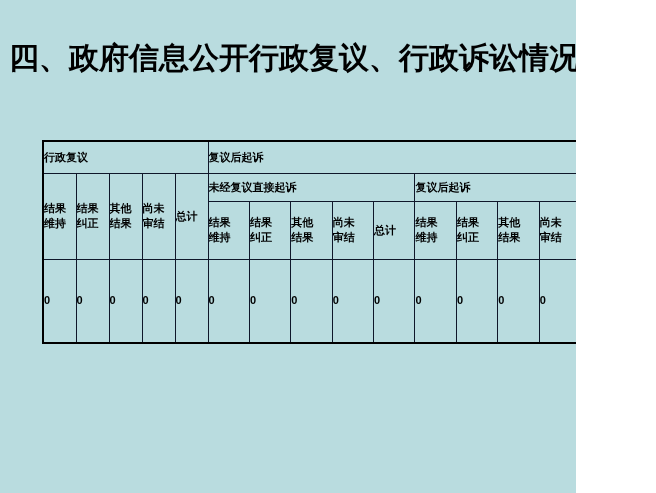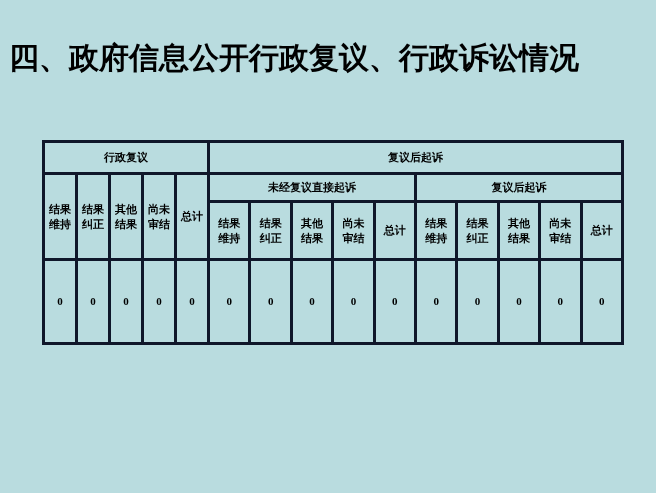--- a/index.html
+++ b/index.html
@@ -1,21 +1,21 @@
 <!DOCTYPE html>
 <html><head>
 <meta charset="utf-8">
 <style>
   html, body { margin: 0; padding: 0; }
   .page {
     position: relative;
-    width: 656px;
+    width: 576px;
     height: 493px;
     background: #b9dcdf;
-    font-family: Liberation Serif, serif;
+    font-family: Liberation Sans, sans-serif;
     color: #000;
     overflow: hidden;
   }
   .title {
     position: absolute;
     left: 9px;
     top: 38px;
     font-size: 30px;
     font-weight: bold;
     letter-spacing: 0px;
@@ -25,22 +25,21 @@
   table.report {
     position: absolute;
     left: 42px;
     top: 140px;
     width: 579px;
     border-collapse: collapse;
     table-layout: fixed;
     border: 2px solid #000;
   }
   table.report td {
-    border: 3px solid #0f172a;
-    text-align: center;
+    border: 1px solid #0f172a;
     vertical-align: middle;
     padding: 0;
     font-weight: bold;
     font-size: 11px;
     line-height: 1.35;
     overflow: hidden;
   }
   tr.row-group   { height: 32px; }
   tr.row-sub     { height: 28px; }
   tr.row-cols    { height: 58px; }

